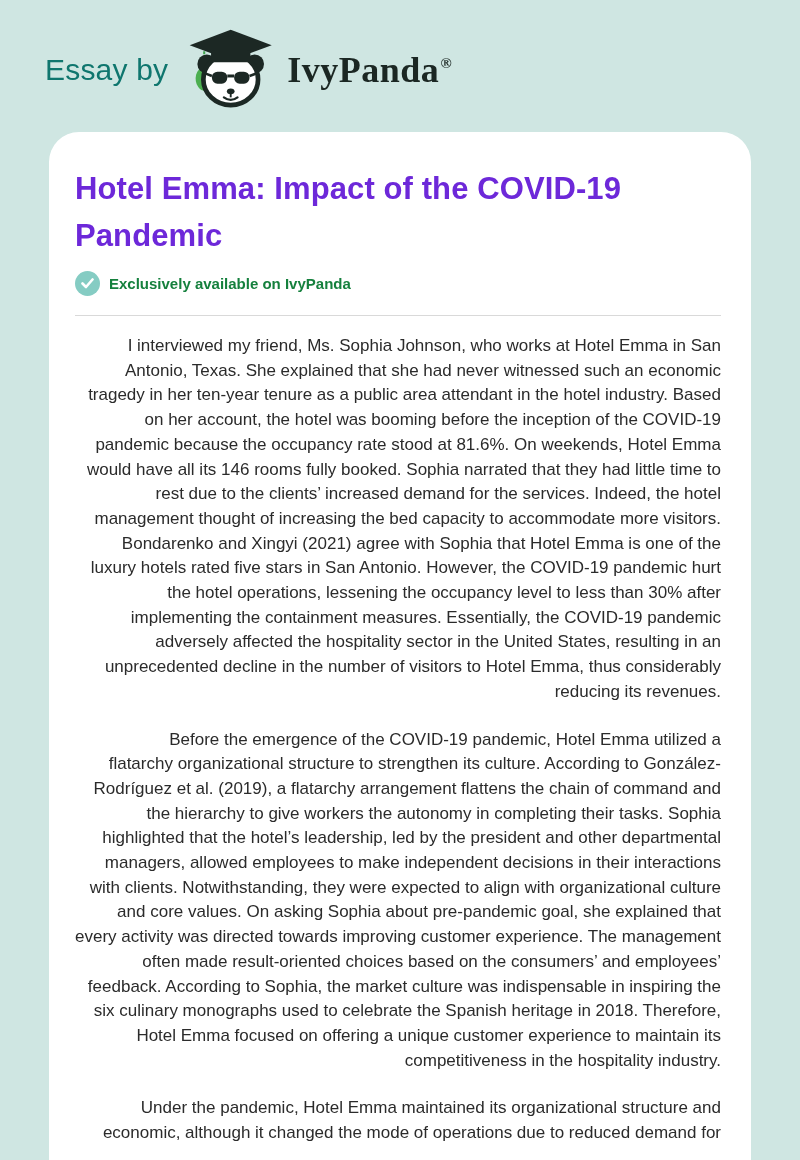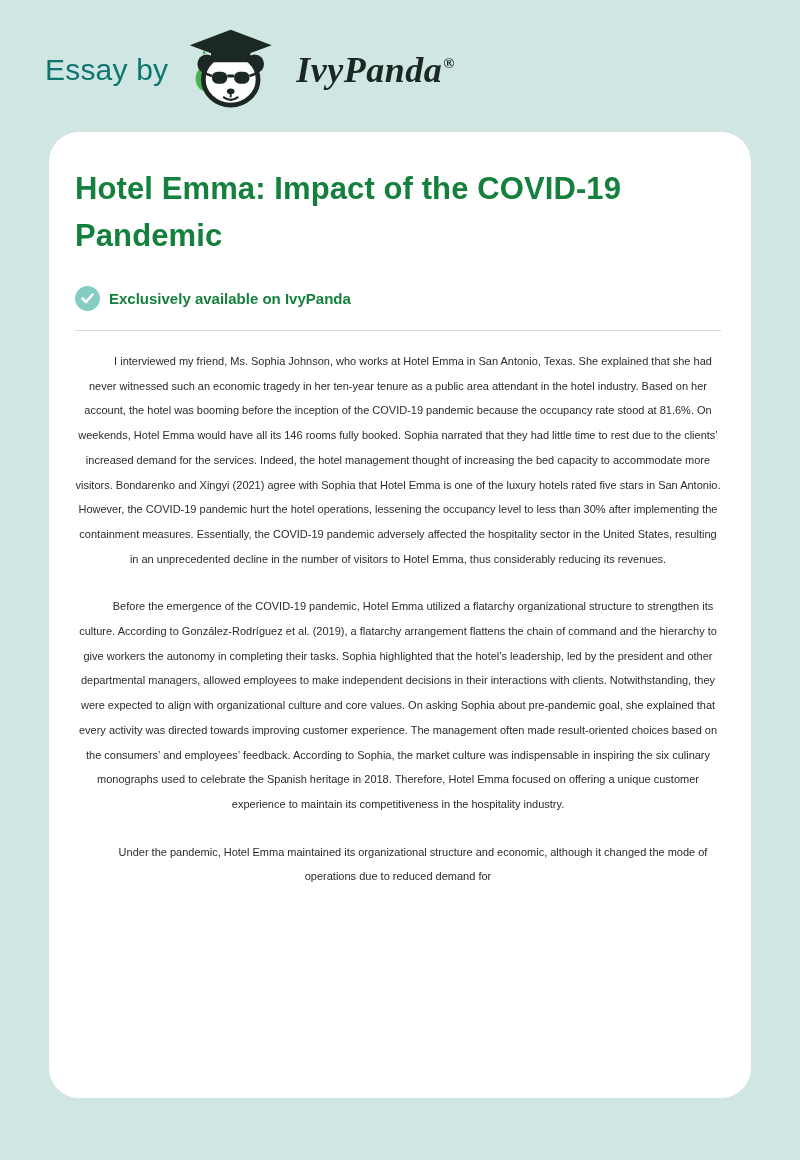--- a/index.html
+++ b/index.html
@@ -27,44 +27,43 @@
     align-items: center;
     margin-left: 14px;
     cursor: pointer;
   }
   .panda-svg { display: block; }
   .brand {
     font-family: "Liberation Serif", "DejaVu Serif", serif;
     font-weight: 700;
     font-size: 36px;
     color: #1b2723;
-    margin-left: 20px;
+    margin-left: 11px;
     letter-spacing: 0.5px;
-    font-style: italic;
   }
   .brand sup {
     font-size: 15px;
     font-weight: 700;
     vertical-align: 14px;
     margin-left: 1px;
   }
   
   .card {
     margin: 14px 49px 0 49px;
     background: #ffffff;
     border-radius: 30px;
     padding: 33px 30px 42px 26px;
     min-height: 966px;
   }
   .title {
-    margin: 0 0 27px 0;
+    margin: 0 0 12px 0;
     font-size: 31px;
     line-height: 47px;
     font-weight: bold;
-    color: #15803d;
+    color: #6d28d9;
     letter-spacing: 0.1px;
   }
   .badge-row {
     display: flex;
     align-items: center;
     margin: 0 0 19px 0;
   }
   .badge-circle {
     width: 25px; height: 25px;
     border-radius: 50%;
@@ -80,25 +79,25 @@
     font-weight: bold;
     color: #15803d;
   }
   .divider {
     border: none;
     border-top: 1px solid #d9d9d9;
     margin: 0 0 18px 0;
   }
   .body-text p {
     margin: 0 0 23px 0;
-    font-size: 11px;
+    font-size: 17px;
     line-height: 24.7px;
     color: #2b2b2b;
     text-indent: 30px;
-    text-align: center;
+    text-align: right;
   }
   .body-text p:last-child { margin-bottom: 0; }
 </style>
 </head>
 <body>
 
 <div class="header">
   <span class="essay-by">Essay by</span>
   <span class="logo-group">
     <span>

